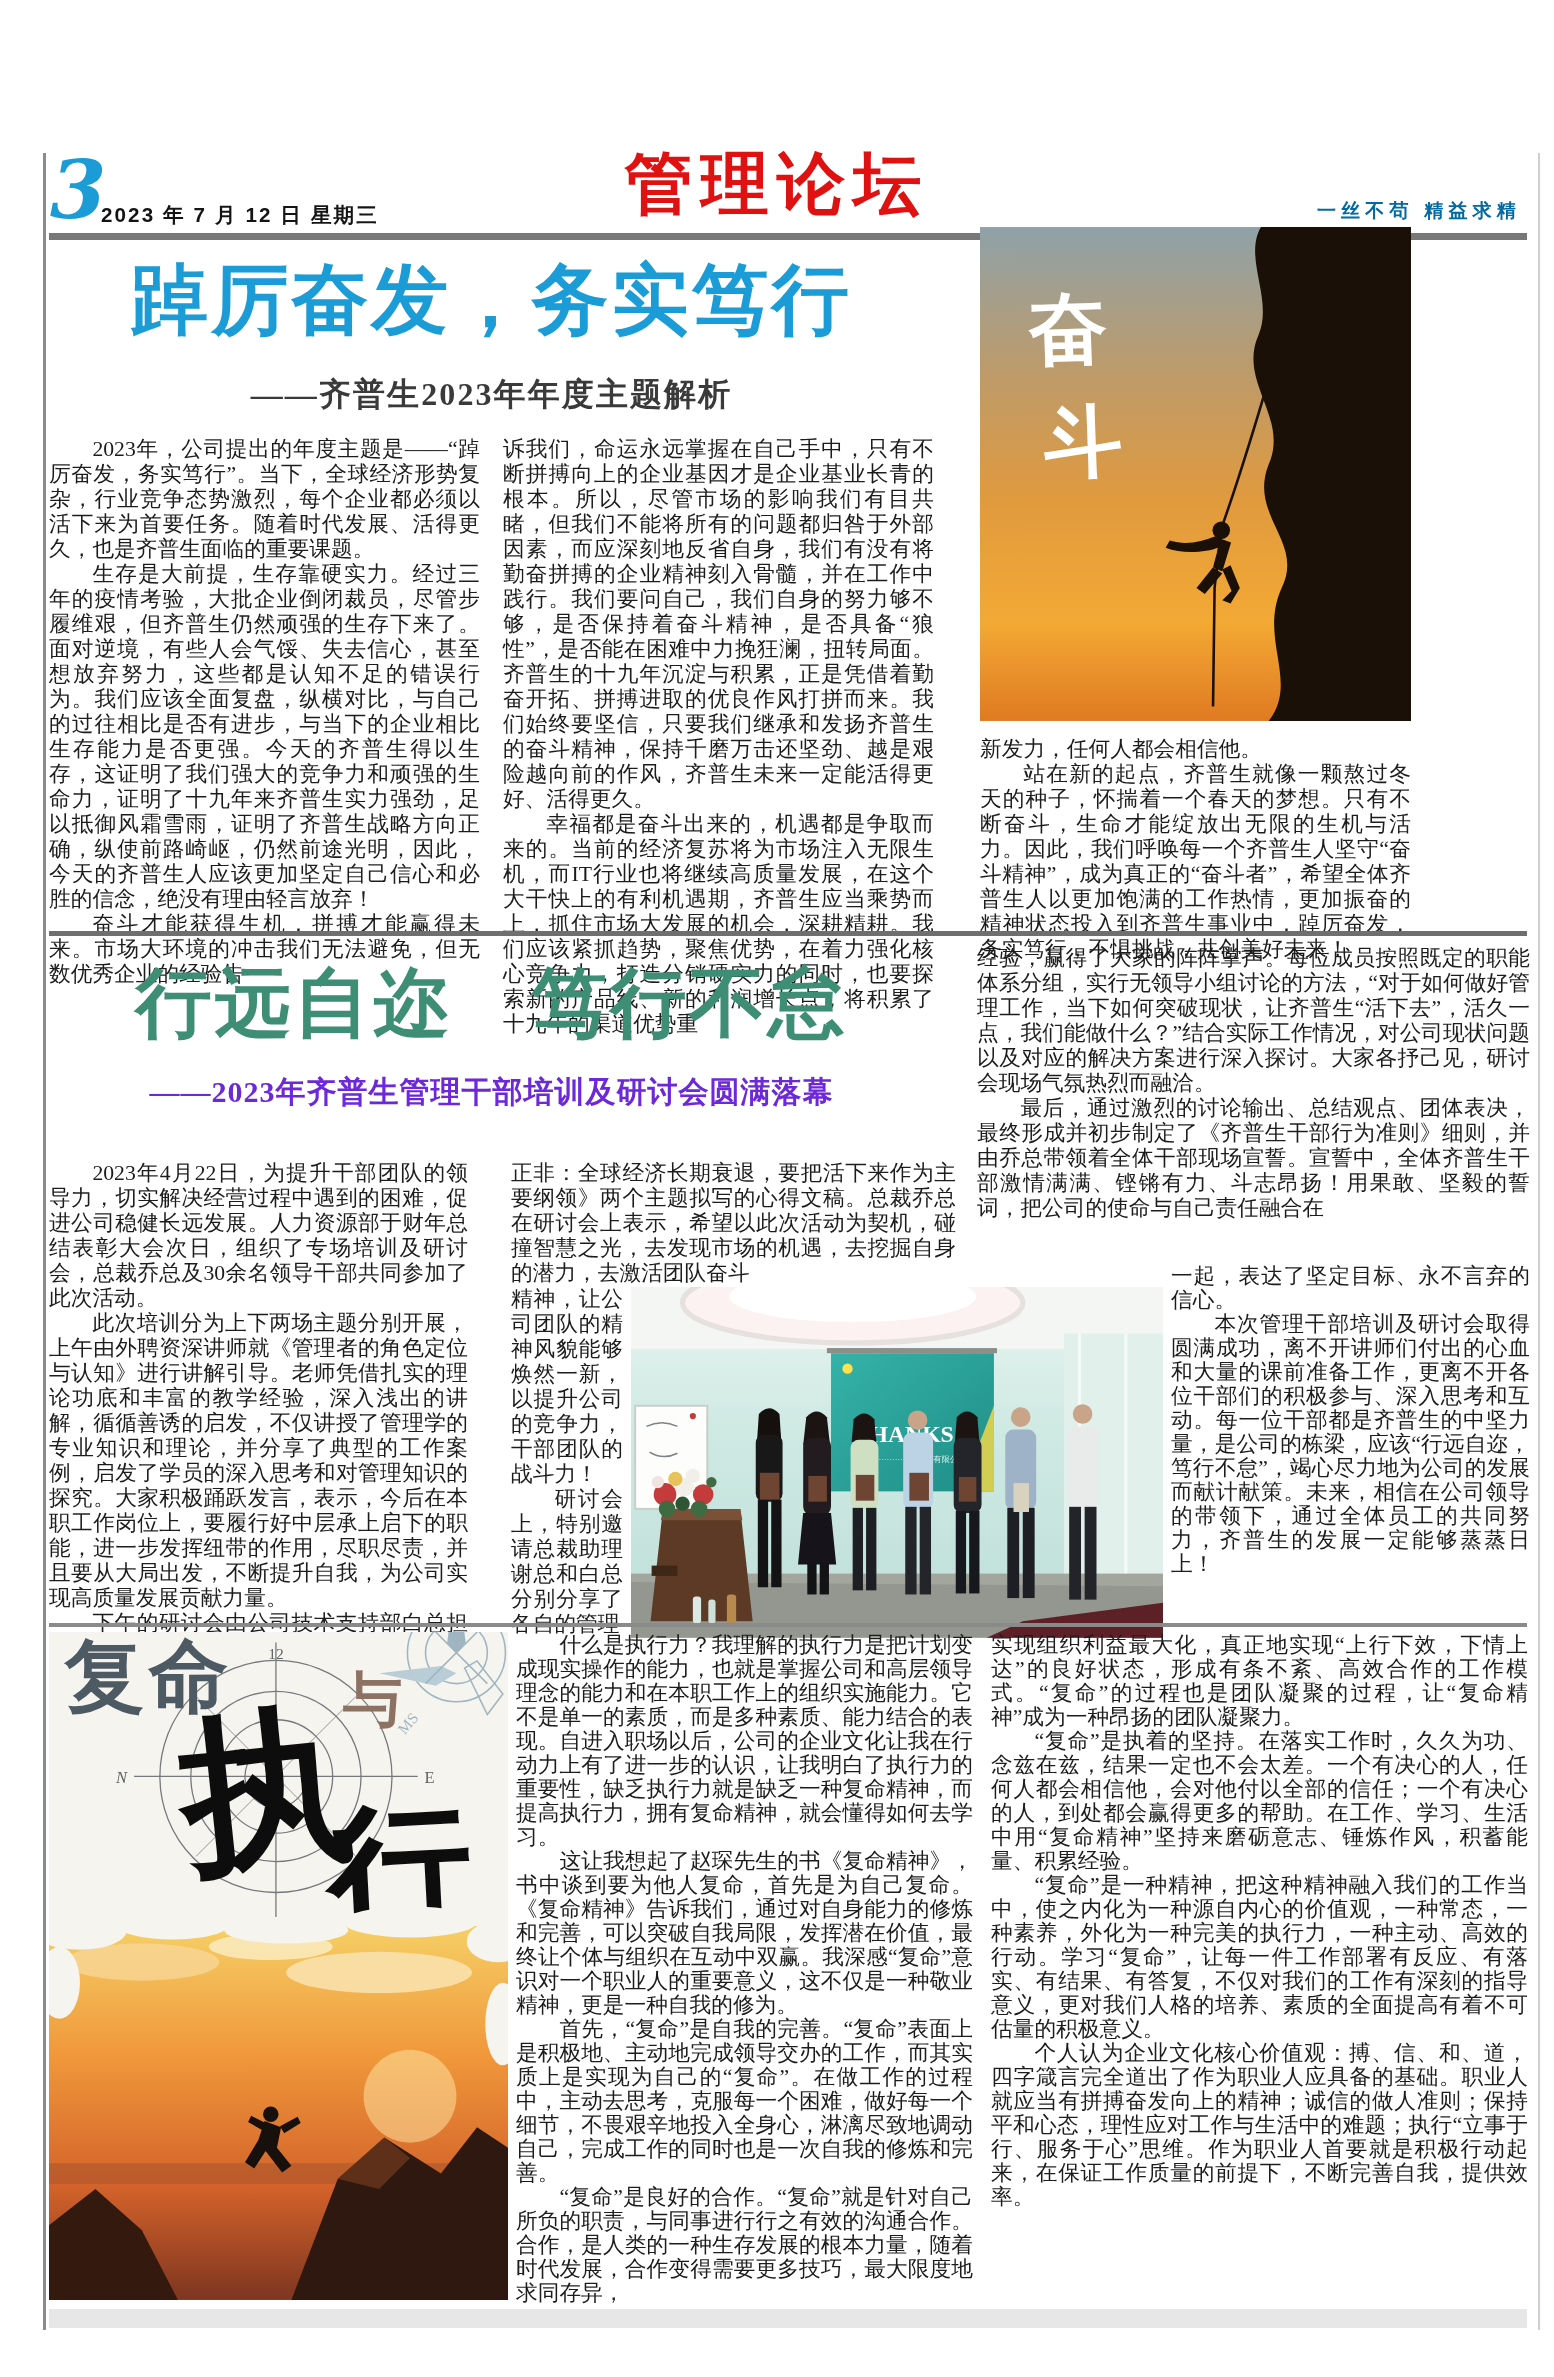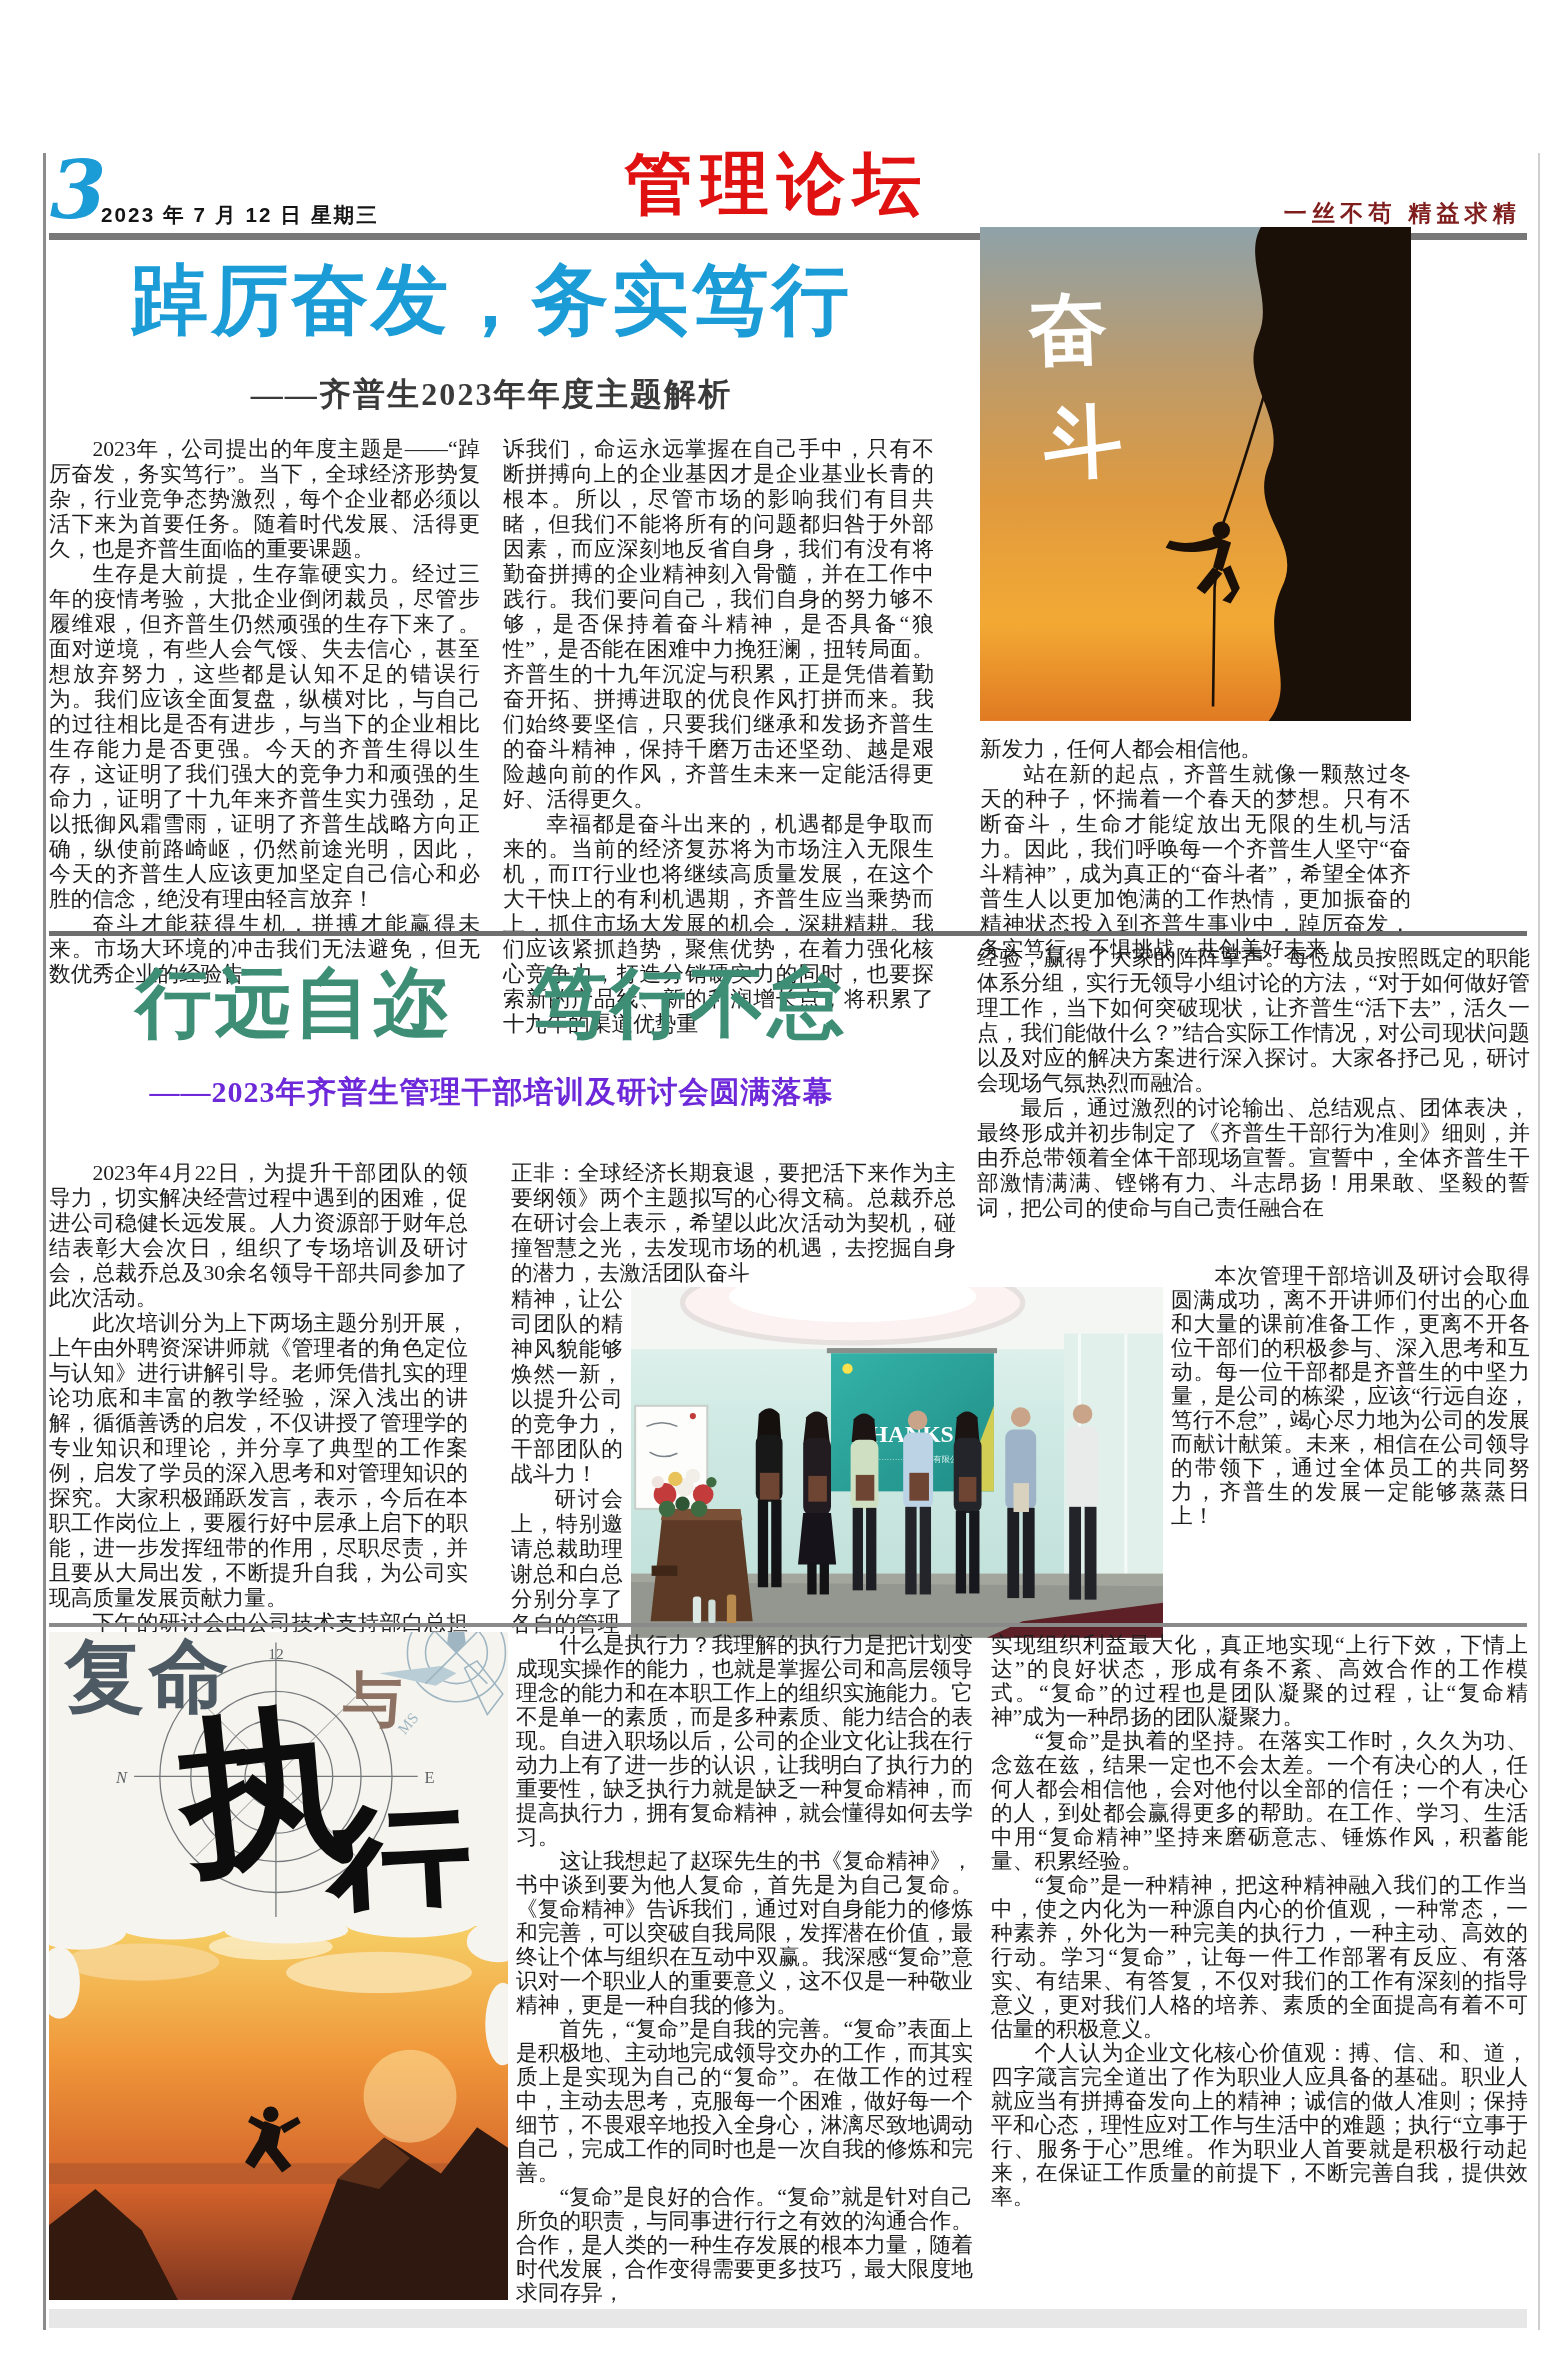--- a/index.html
+++ b/index.html
@@ -3,21 +3,21 @@
 <meta charset="utf-8">
 <style>
   html,body{margin:0;padding:0;background:#ffffff;}
   body{width:1554px;height:2377px;position:relative;font-family:"Liberation Serif",serif;color:#1c1c1c;}
   .page{position:absolute;left:0;top:0;width:1554px;height:2377px;background:#ffffff;overflow:hidden;}
   .edge-line{position:absolute;background:#8c8c8c;}
   
   .pagenum{position:absolute;left:50px;top:149px;font-size:81px;line-height:1;font-style:italic;font-weight:bold;color:#1b9cd6;font-family:"DejaVu Serif",serif;}
   .date{position:absolute;left:101px;top:201px;font-size:20.6px;font-weight:bold;letter-spacing:2.1px;color:#141414;font-family:"Liberation Sans",sans-serif;}
   .masthead{position:absolute;left:0;top:147px;width:100%;margin:0;text-align:center;font-size:68px;line-height:1.1;font-weight:bold;color:#e01111;letter-spacing:8.3px;font-family:"Liberation Serif",serif;}
-  .slogan{position:absolute;right:33px;top:198px;font-size:23px;font-weight:bold;letter-spacing:5.2px;color:#7f1d1d;font-family:"Liberation Sans",sans-serif;}
+  .slogan{position:absolute;right:33px;top:198px;font-size:19px;font-weight:bold;letter-spacing:5.2px;color:#0369a1;font-family:"Liberation Sans",sans-serif;}
   .hrule{position:absolute;left:49px;top:233px;width:1478px;height:7.2px;background:#787878;}
   
   p.body{margin:0;font-size:21.7px;line-height:25px;text-align:justify;text-justify:inter-ideograph;}
   p.ind{text-indent:2em;}
   
   .a1{position:absolute;left:49px;top:248px;width:1478px;height:686px;}
   .a1 .title{position:absolute;left:0;top:9.3px;width:885px;margin:0;text-align:center;font-size:77px;line-height:1.1;font-weight:bold;color:#1b9cd6;letter-spacing:3.1px;font-family:"Liberation Sans",sans-serif;}
   .a1 .subtitle{position:absolute;left:0;top:125px;width:885px;margin:0;text-align:center;font-size:32px;font-weight:600;color:#3a3a3a;letter-spacing:2.1px;}
   .a1 .cols{position:absolute;left:0;top:189px;width:885px;display:flex;gap:23px;}
   .a1 .col{width:431px;}
@@ -241,20 +241,21 @@
                 <rect x="846" y="270" width="60" height="160" rx="16" fill="#e9eaea"></rect>
                 <rect x="850" y="426" width="23" height="180" fill="#22242a"></rect>
                 <rect x="880" y="426" width="23" height="180" fill="#22242a"></rect>
               </g>
           </g>
         </svg>
       </div>
     </div>
 
     <div class="a2-right">
+      <p class="body" style="line-height:24px;">一起，表达了坚定目标、永不言弃的信心。</p>
       <p class="body ind" style="line-height:24px;">本次管理干部培训及研讨会取得圆满成功，离不开讲师们付出的心血和大量的课前准备工作，更离不开各位干部们的积极参与、深入思考和互动。每一位干部都是齐普生的中坚力量，是公司的栋梁，应该“行远自迩，笃行不怠”，竭心尽力地为公司的发展而献计献策。未来，相信在公司领导的带领下，通过全体员工的共同努力，齐普生的发展一定能够蒸蒸日上！</p>
     </div>
   </section>
 
   <div class="rule2"></div>
 
   <section class="bt">
 
     <svg width="459" height="668" viewBox="0 0 890 1295" style="position:absolute;left:0;top:0;">
       <defs>

